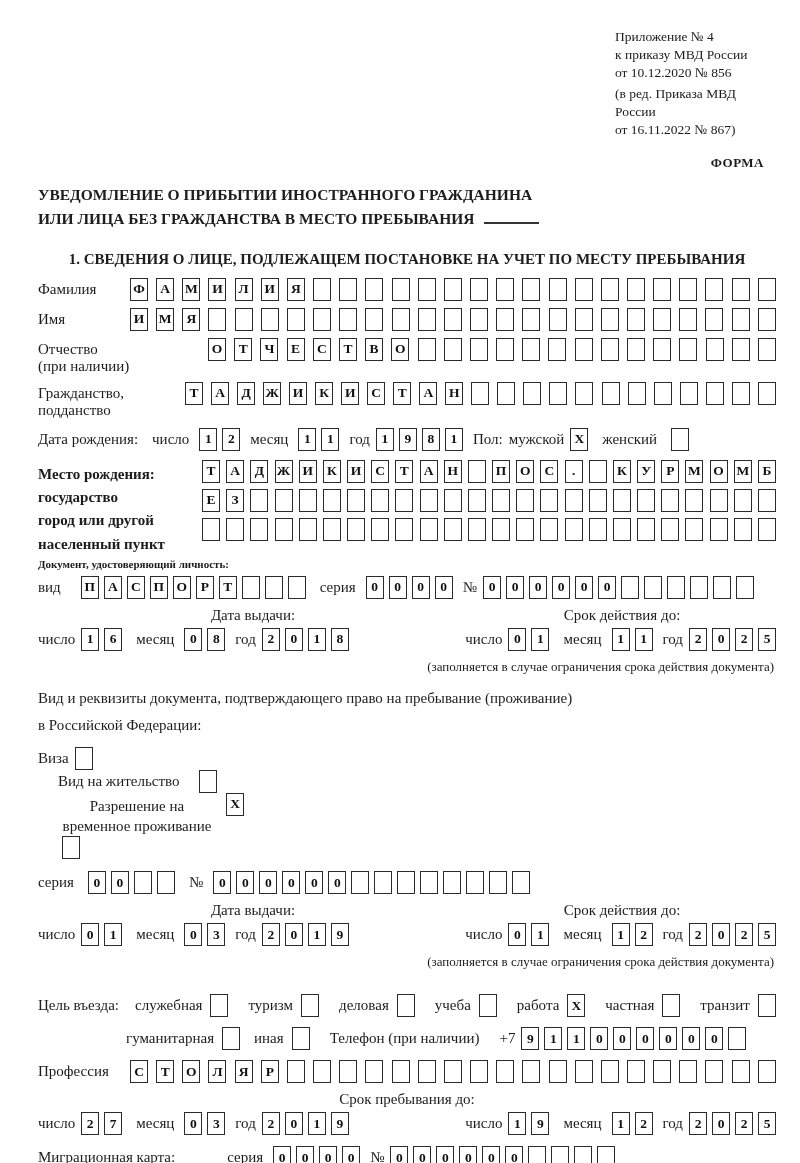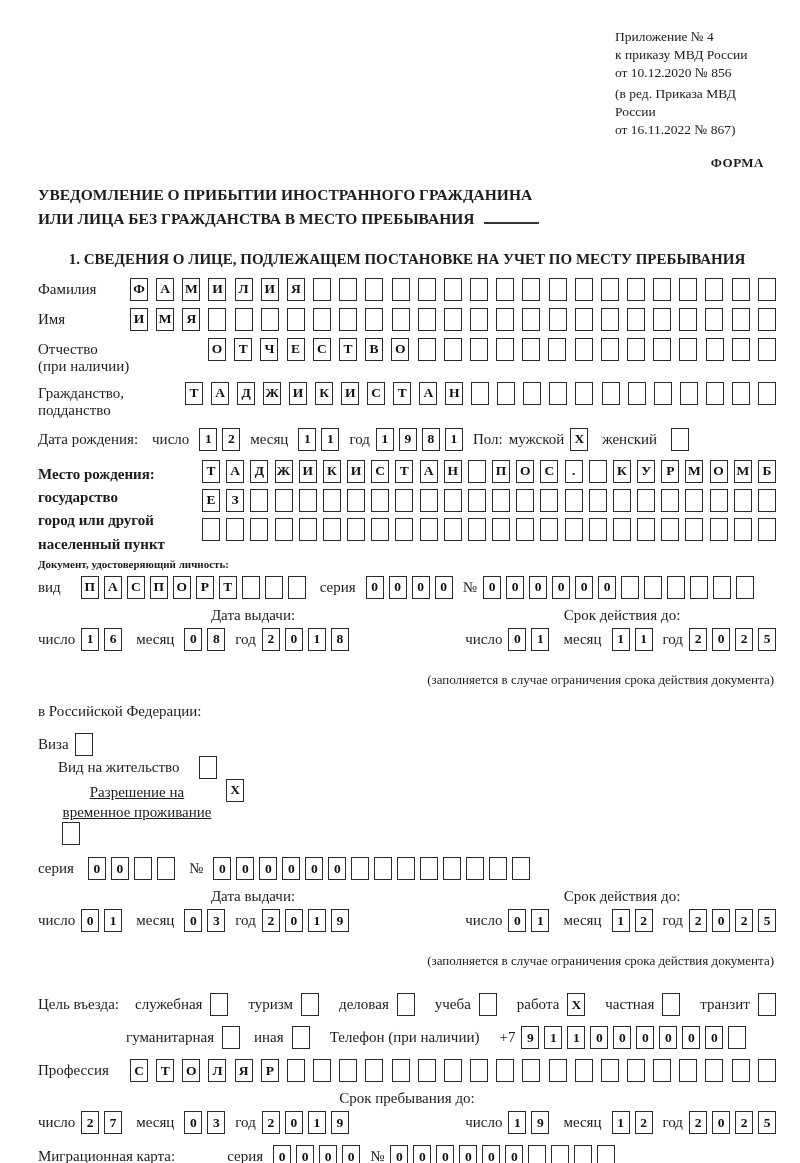--- a/index.html
+++ b/index.html
@@ -47,26 +47,26 @@
   .ml6 { margin-left:6px; } .ml10 { margin-left:10px; } .ml14 { margin-left:14px; } .ml20 { margin-left:20px; }
 
   .doc-heading { text-align:left; font-weight:bold; font-size:11px; margin-top:2px; }
 
   .date-captions { display:flex; margin-top:8px; font-size:15px; }
   .date-captions .left-cap  { width:430px; text-align:center; }
   .date-captions .right-cap { flex:1; text-align:center; }
   .dates-row { display:flex; align-items:center; margin-top:4px; }
   .dates-row .half-l { display:flex; align-items:center; width:440px; }
   .dates-row .half-r { display:flex; align-items:center; flex:1; padding-left:55px; }
-  .small-note { font-size:13px; text-align:right; margin-top:21px; padding-right:2px; }
+  .small-note { font-size:13px; text-align:right; margin-top:8px; padding-right:2px; }
 
   .res-options { display:flex; align-items:flex-start; margin-top:8px;flex-direction:column; }
   .res-opt { display:flex; align-items:flex-start; }
   .res-opt .txt { padding-top:3px; }
-  .res-opt .center2 { width:158px; text-align:center; line-height:1.35;text-decoration:underline; }
+  .res-opt .center2 { width:158px; text-align:center; line-height:1.35; }
   .res-opt .center3 { width:168px; text-align:center; line-height:1.35; }
 
   .opt { display:flex; align-items:center; }
   .opt .cell { margin-left:8px; }
 </style>
 </head>
 <body>
 
 <div class="page">
 
@@ -407,20 +407,21 @@
           <div class="cell">2</div>
           <div class="cell">0</div>
           <div class="cell">2</div>
           <div class="cell">5</div>
         </span>
     </div>
   </div>
   <div class="small-note">(заполняется в случае ограничения срока действия документа)</div>
 
   <div style="margin-top:10px; line-height:1.8;">
+    <div>Вид и реквизиты документа, подтверждающего право на пребывание (проживание)</div>
     <div>в Российской Федерации:</div>
   </div>
 
   <div class="res-options">
     <div class="res-opt">
       <span class="txt">Виза</span>
       <span class="cell ml6"></span>
     </div>
     <div class="res-opt ml20">
       <span class="txt">Вид на жительство</span>

